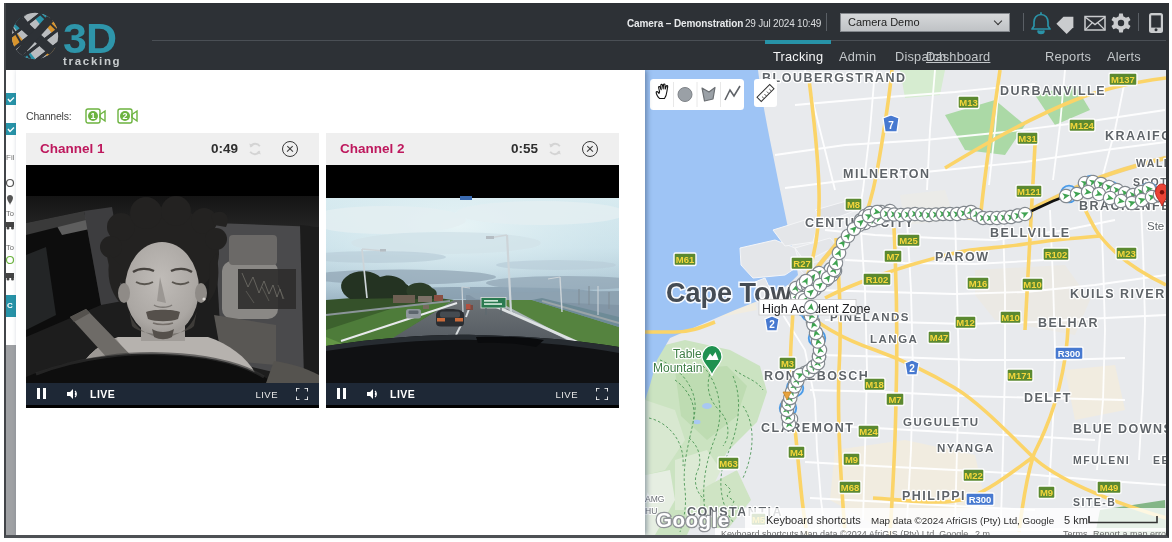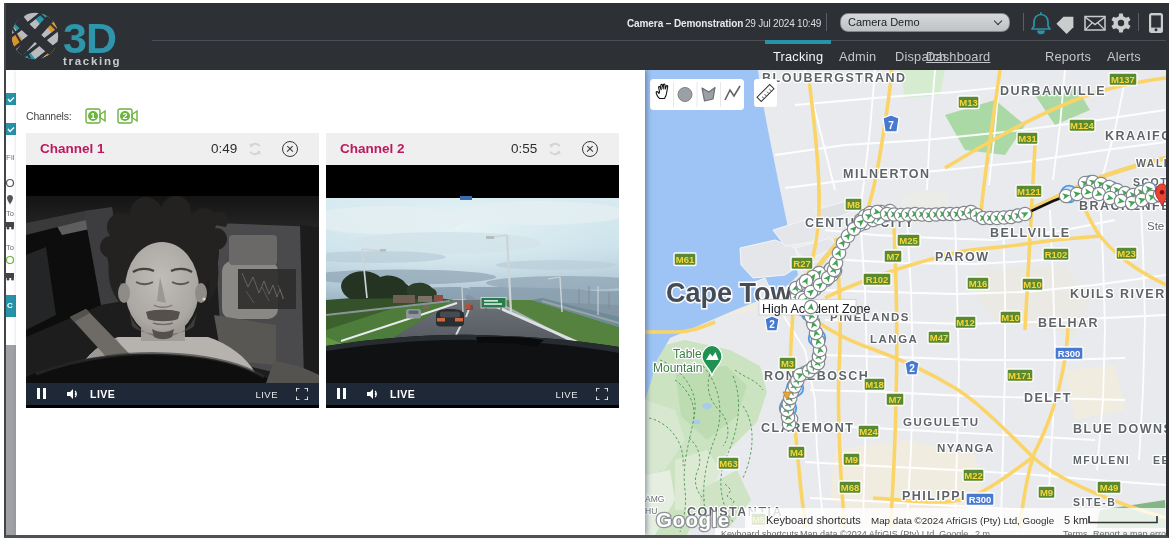--- a/index.html
+++ b/index.html
@@ -9,21 +9,21 @@
   
   #frame{position:absolute;left:4px;top:3px;width:1165px;height:535px;border-left:2px solid #424549;border-right:3px solid #2e3135;border-bottom:3px solid #4d5054;z-index:50;pointer-events:none;}
   
   #header{position:absolute;left:4px;top:3px;width:1165px;height:67px;background:#2d3136;z-index:10;}
   #hline{position:absolute;left:148px;top:37px;width:1016px;height:1px;background:#4a4f55;}
   #tealbar{position:absolute;left:761px;top:37px;width:66px;height:4px;background:#2793a8;}
   .h-toptxt{position:absolute;top:15px;font-size:10px;color:#e8eaec;}
   #h-cam{left:623px;font-weight:bold;letter-spacing:-0.1px;}
   #h-date{left:741px;color:#dcdee0;letter-spacing:-0.2px;}
   .vsep{position:absolute;top:10px;width:1px;height:18px;background:#5a5f65;}
-  #h-select{position:absolute;left:836px;top:10px;width:170px;height:19px;background:linear-gradient(#d6d8da,#bfc2c5);border:1px solid #83878c;border-radius:8px;color:#222;font-size:11px;line-height:17px;padding-left:7px;}
+  #h-select{position:absolute;left:836px;top:10px;width:170px;height:19px;background:linear-gradient(#d6d8da,#bfc2c5);border:1px solid #83878c;border-radius:0;color:#222;font-size:11px;line-height:17px;padding-left:7px;}
   #h-select .chev{position:absolute;right:8px;top:4px;width:6px;height:6px;border-right:1.6px solid #333;border-bottom:1.6px solid #333;transform:rotate(45deg);}
   #navrow{position:absolute;left:0;top:38px;width:100%;height:29px;}
   .nav{position:absolute;top:8px;font-size:12.8px;color:#c2c6c9;letter-spacing:.2px;}
   .nav.act{color:#f4f5f6;}
   
   #sliver{position:absolute;left:6px;top:70px;width:10px;height:465px;background:#fff;z-index:5;overflow:hidden;}
   
   #panel{position:absolute;left:16px;top:70px;width:629px;height:465px;background:#fff;z-index:6;box-shadow:2px 0 5px rgba(40,60,90,0.45);}
   #ptitle{position:absolute;left:0;top:4px;width:629px;height:28px;background:#ededed;}
   #ptitle .t{position:absolute;left:10px;top:6px;font-size:14.5px;font-weight:bold;color:#2e2e2e;letter-spacing:-0.2px;}
@@ -32,21 +32,21 @@
   .circx:before{transform:translate(-50%,-50%) rotate(45deg);}
   .circx:after{transform:translate(-50%,-50%) rotate(-45deg);}
   #ptitle .circx{position:absolute;left:591px;top:6px;}
   #pchan{position:absolute;left:10px;top:40px;font-size:10.5px;color:#444;letter-spacing:-0.2px;}
   
   .vid{position:absolute;top:63px;width:293px;}
   #vid1{left:10px;}
   #vid2{left:310px;}
   .vhead{height:32px;background:#efefef;position:relative;}
   .vhead .vt{position:absolute;left:14px;top:8px;font-size:13.5px;font-weight:bold;color:#be185d;}
-  .vhead .tm{position:absolute;left:185px;top:8px;font-size:13.5px;font-weight:normal;color:#2e2e2e;}
+  .vhead .tm{position:absolute;left:185px;top:8px;font-size:13.5px;font-weight:bold;color:#2e2e2e;}
   .vhead .rfsvg{position:absolute;left:221px;top:8px;}
   .vhead .circx{position:absolute;left:256px;top:8px;}
   .vbody{position:relative;height:243px;background:#000;}
   .vbody>svg.scene{position:absolute;left:0;top:0;}
   .vbar{position:absolute;left:0;bottom:3px;width:100%;height:22px;background:#1e2836;color:#fff;}
   .vbar .pp{position:absolute;left:11px;top:5px;width:3px;height:11px;background:#fff;box-shadow:6px 0 0 #fff;}
   .vbar .live1{position:absolute;left:64px;top:5px;font-size:10.5px;font-weight:bold;letter-spacing:.5px;}
   .vbar .live2{position:absolute;right:41px;top:6px;font-size:9.5px;color:#e8e8e8;letter-spacing:.5px;}
   .vbar svg{position:absolute;}
   

